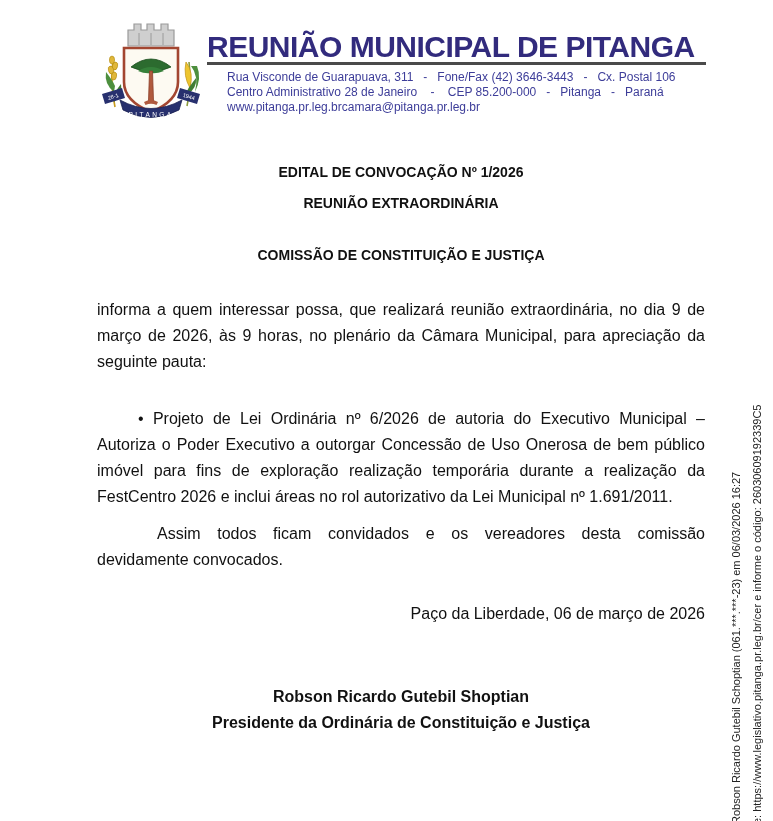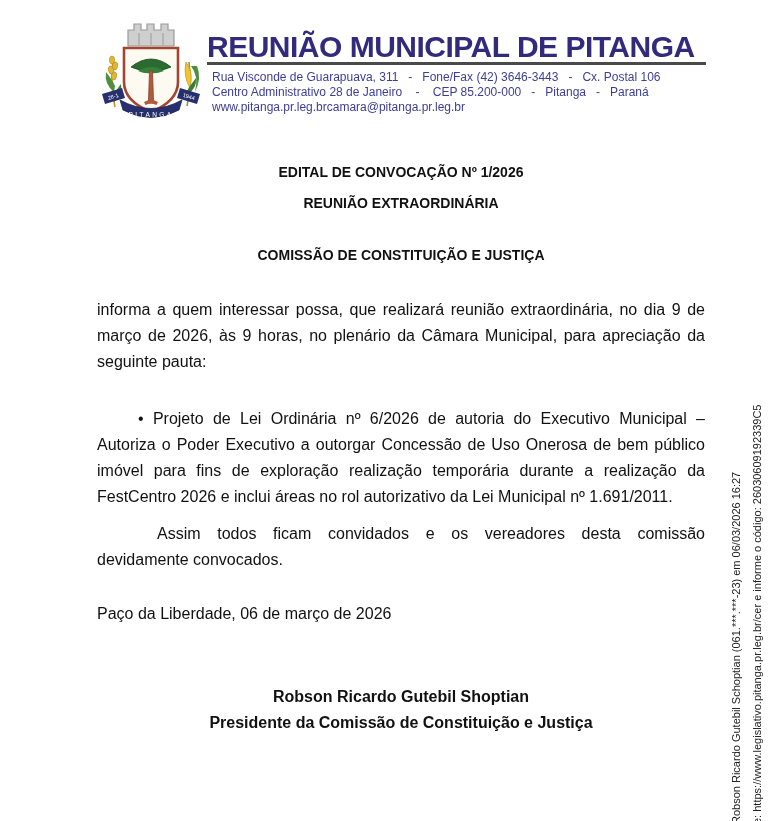--- a/index.html
+++ b/index.html
@@ -15,32 +15,32 @@
     font-family:"Liberation Sans", sans-serif;color:var(--ink);
   }
   
   .logo{position:absolute;left:98px;top:14px;width:106px;height:114px;}
   .org-title{
     position:absolute;left:207px;top:30px;width:500px;
     font-size:30px;font-weight:bold;letter-spacing:-0.5px;color:var(--brand);
     white-space:nowrap;
   }
   .rule{position:absolute;left:207px;top:62px;width:499px;height:3px;background:var(--rule);}
-  .addr{position:absolute;left:212px;top:70px;width:489px;color:var(--addr);font-size:12px;line-height:15px;}
+  .addr{position:absolute;left:227px;top:70px;width:489px;color:var(--addr);font-size:12px;line-height:15px;}
   .addr-line{white-space:pre;}
   .addr-line3{display:flex;}
   
   .col{position:absolute;left:97px;width:608px;}
   .heading{font-weight:bold;font-size:14px;line-height:20px;text-align:center;}
   .bline{font-size:16px;line-height:26px;}
   .jl{text-align:justify;text-align-last:justify;-moz-text-align-last:justify;}
   .indent-a{padding-left:78px;}
   .indent-b{padding-left:41px;}
   .indent-c{padding-left:60px;}
-  .center16{font-size:16px;line-height:20px;text-align:left;}
+  .center16{font-size:16px;line-height:20px;text-align:right;}
   .sig{font-size:16px;line-height:20px;text-align:center;font-weight:bold;}
   
   .stamp{
     position:absolute;white-space:nowrap;font-size:11px;line-height:13px;color:var(--stamp);
     transform:rotate(-90deg);transform-origin:0 0;
   }
   .stamp1{left:730px;top:824px;}
   .stamp2{left:751px;top:824px;}
 </style>
 </head>
@@ -124,18 +124,18 @@
   </div>
 
   <div class="col" style="top:521px">
     <div class="bline jl indent-c">Assim todos ficam convidados e os vereadores desta comissão</div>
     <div class="bline">devidamente convocados.</div>
   </div>
 
   <div class="col center16" style="top:604px">Paço da Liberdade, 06 de março de 2026</div>
 
   <div class="col sig" style="top:687px">Robson Ricardo Gutebil Shoptian</div>
-  <div class="col sig" style="top:713px">Presidente da Comissão de Constituição e Justiça</div>
+  <div class="col sig" style="top:713px">Presidente da Ordinária de Constituição e Justiça</div>
 
   <div class="stamp stamp1">Robson Ricardo Gutebil Schoptian (061.***.***-23) em 06/03/2026 16:27</div>
   <div class="stamp stamp2">e: https://www.legislativo.pitanga.pr.leg.br/cer e informe o código: 26030609192339C5</div>
 
 </div>
 
 </body></html>

